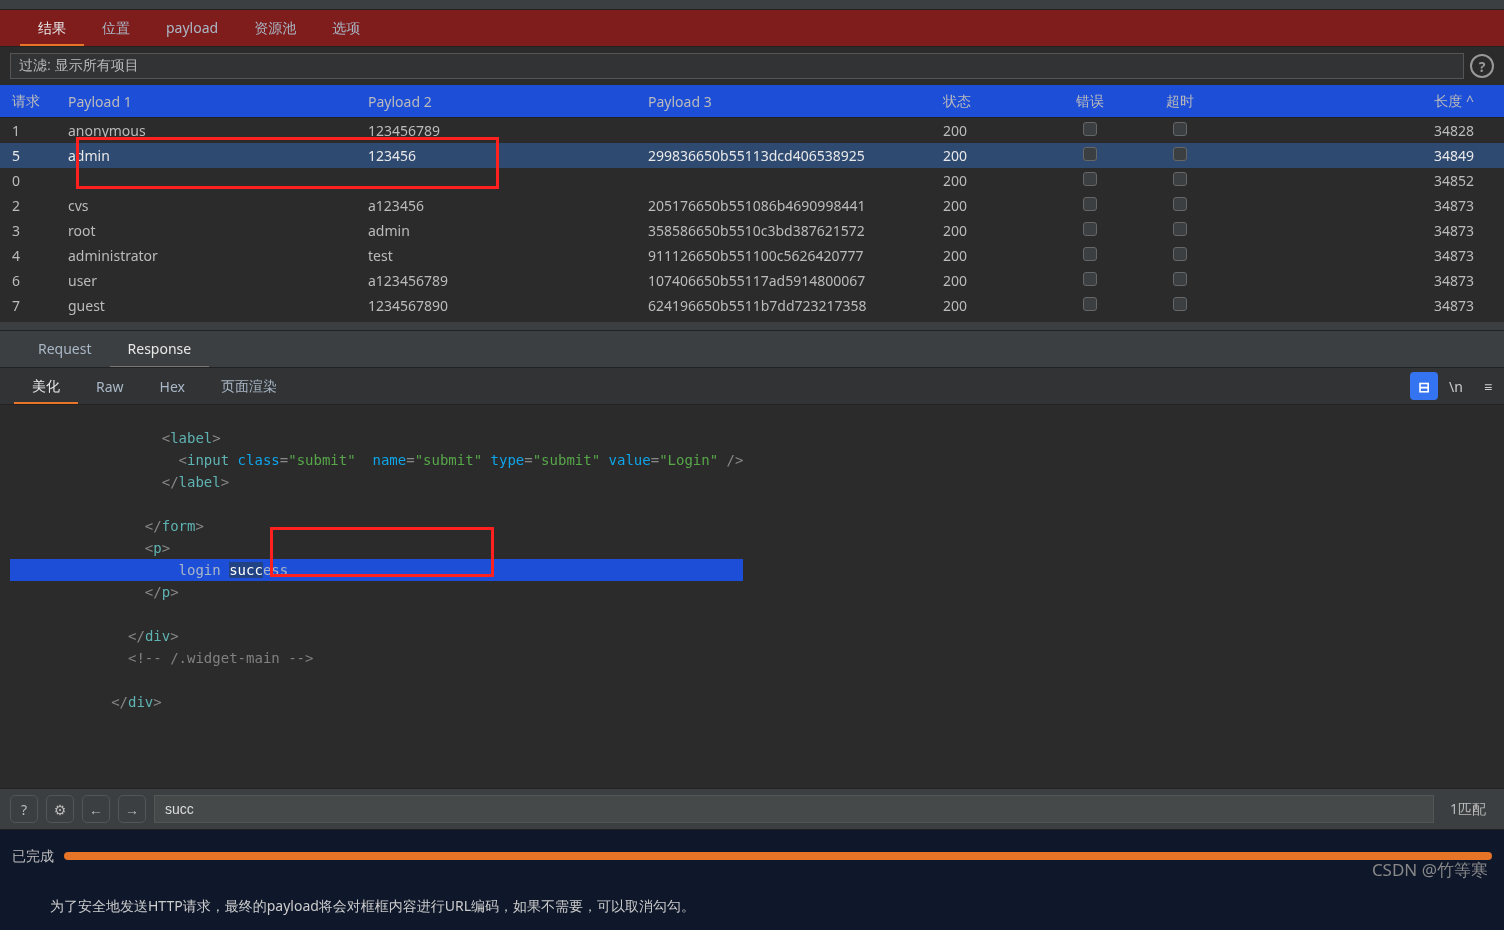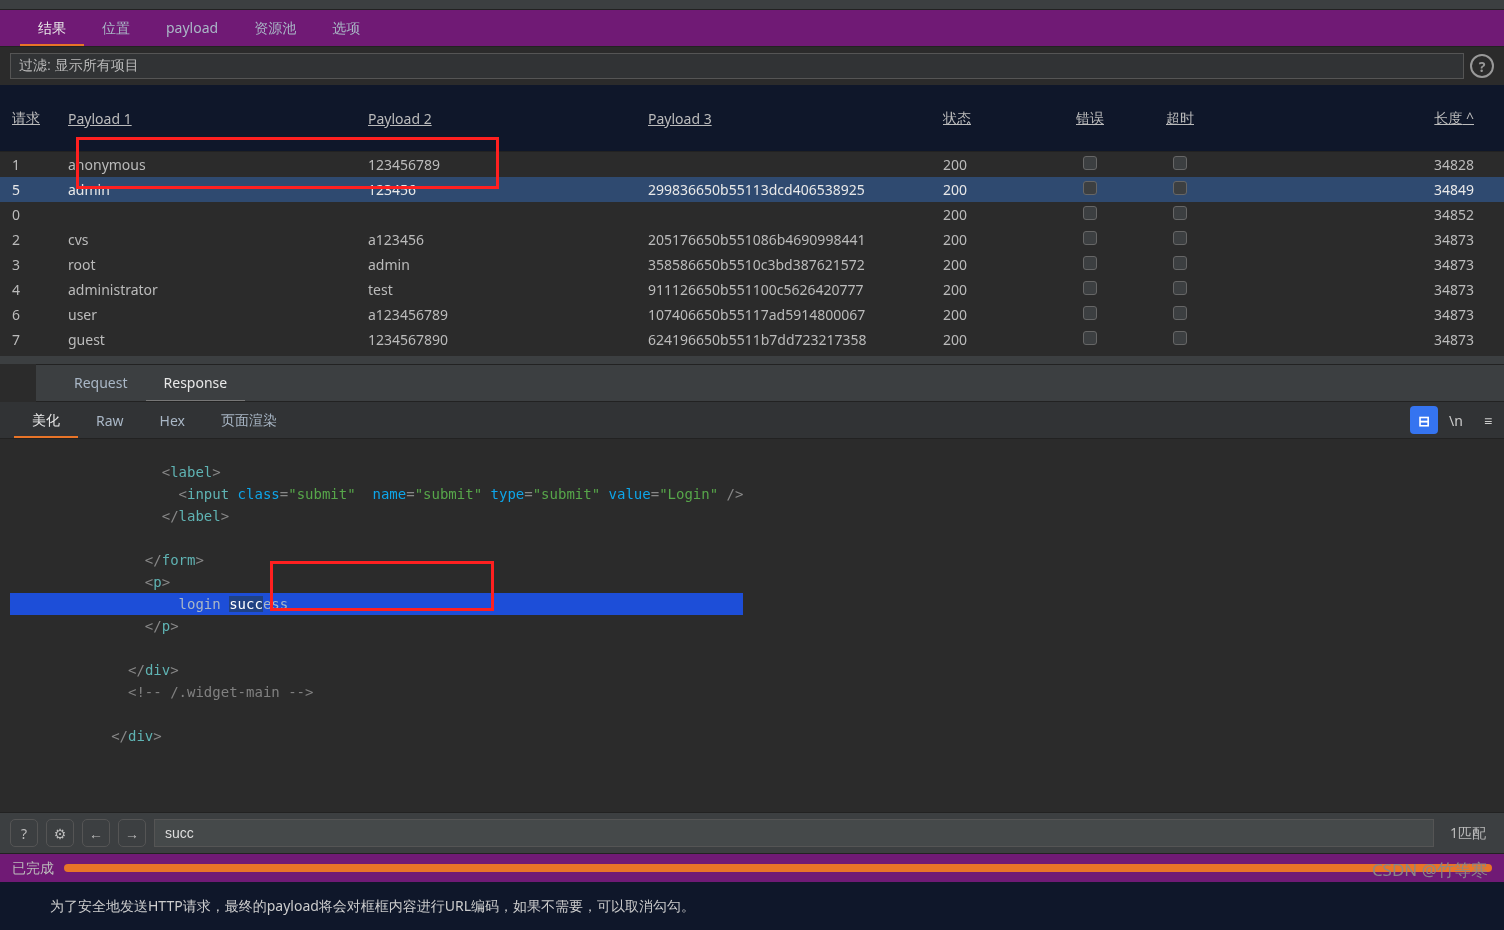--- a/index.html
+++ b/index.html
@@ -10,21 +10,21 @@
   font-size: 14px;
   width: 1504px;
   height: 930px;
   overflow: hidden;
   display: flex;
   flex-direction: column;
 }
 .top-bar { height: 10px; background: #3c3f41; border-bottom: 1px solid #222; }
 .main-tabs {
   display: flex;
-  background: #701a75;
+  background: #7f1d1d;
   border-bottom: 1px solid #222;
   padding-left: 20px;
 }
 .main-tabs .tab {
   padding: 8px 18px 6px;
   color: #a9b7c6;
   cursor: pointer;
   border-bottom: 2px solid transparent;
 }
 .main-tabs .tab.active {
@@ -56,28 +56,27 @@
 .table-wrap {
   background: #2b2b2b;
   overflow: hidden;
   position: relative;
 }
 table {
   width: 100%;
   border-collapse: collapse;
 }
 th {
-  background: #0f172a;
+  background: #1d4ed8;
   color: #bbb;
   font-weight: normal;
-  padding: 23px 8px;
+  padding: 6px 8px;
   border-bottom: 1px solid #222;
   text-align: left;
   font-size: 14px;
-  text-decoration: underline;
 }
 th.center { text-align: center; }
 td {
   padding: 3px 8px;
   color: #bbb;
   font-size: 14px;
 }
 tr.selected { background: #2f4a70; }
 tr.selected td { color: #e8e8e8; }
 .cb {
@@ -106,21 +105,20 @@
   left: 76px; top: 52px;
   width: 423px; height: 52px;
   pointer-events: none;
 }
 .subtabs {
   display: flex;
   background: #3c3f41;
   border-top: 1px solid #222;
   border-bottom: 1px solid #222;
   padding-left: 20px;
-  margin-left: 36px;
 }
 .subtabs .tab {
   padding: 8px 18px;
   color: #a9b7c6;
   cursor: pointer;
 }
 .subtabs .tab.active { color: #e8e8e8; border-bottom: 1px solid #777; }
 .view-tabs {
   display: flex;
   background: #313335;
@@ -203,22 +201,22 @@
   background: #45494a;
   border: 1px solid #555;
   color: #ddd;
   padding: 5px 10px;
   font-size: 14px;
 }
 .match-cnt { color: #bbb; padding: 0 8px; }
 .status-bar {
   display: flex;
   align-items: center;
-  background: #701a75;
-  padding: 4px 12px;
+  background: #0f172a;
+  padding: 16px 12px;
   gap: 10px;
   border-top: 1px solid #222;
 }
 .progress {
   flex: 1;
   height: 8px;
   background: #555;
   border-radius: 4px;
   overflow: hidden;
 }

